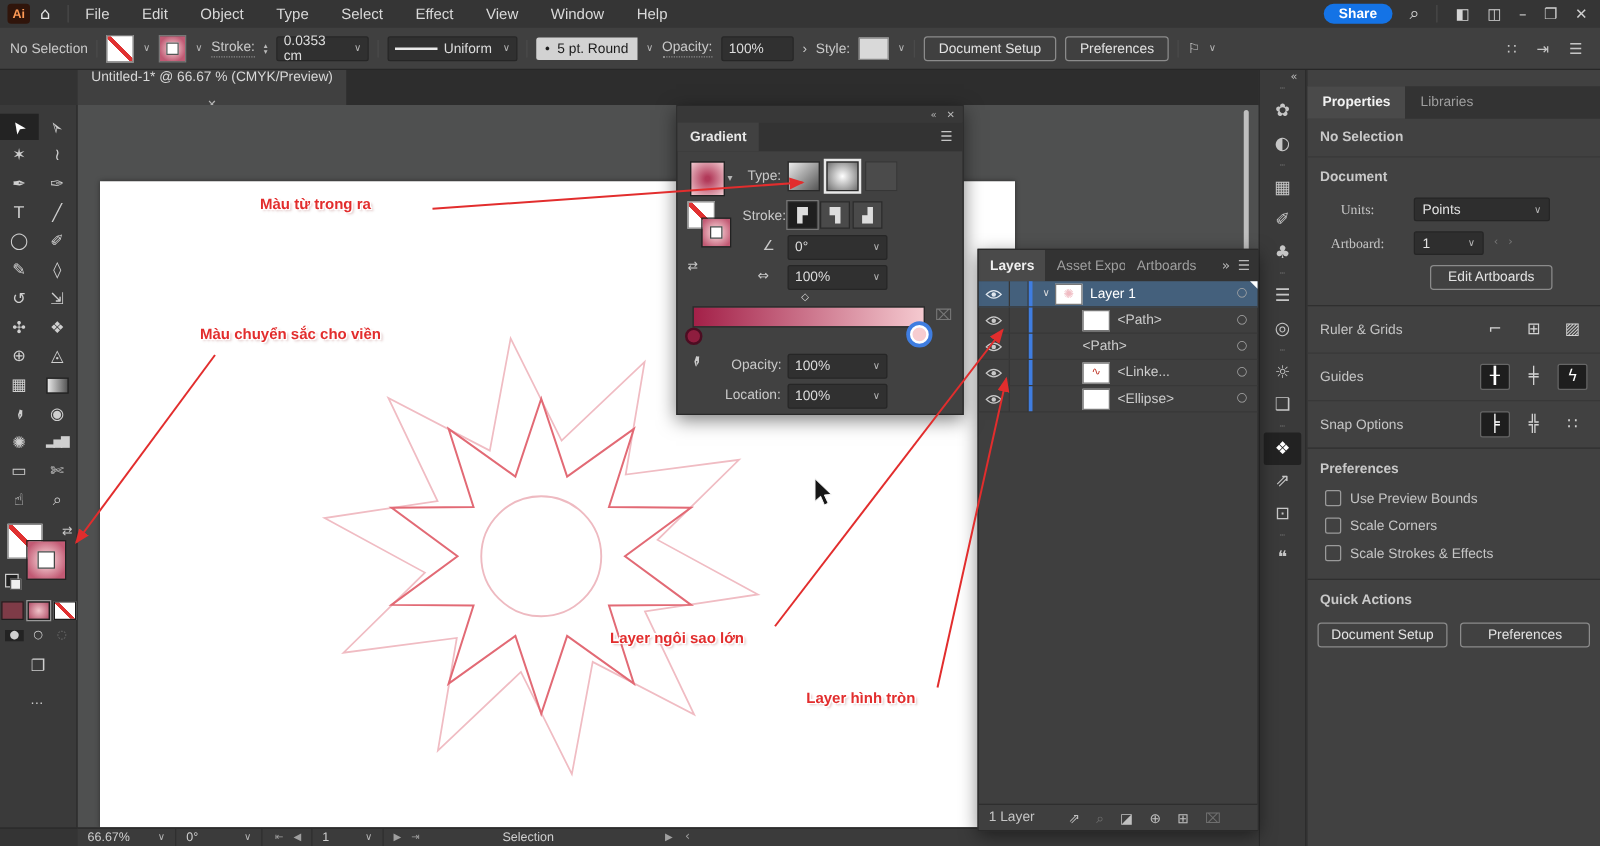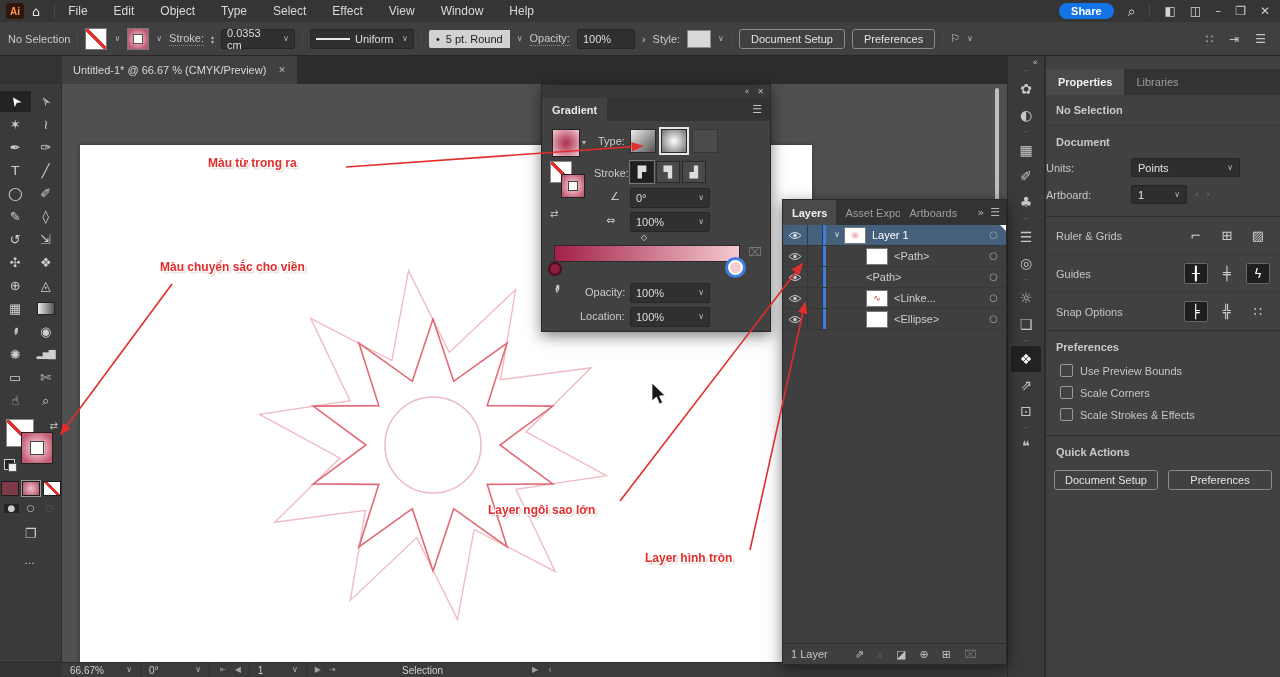--- a/index.html
+++ b/index.html
@@ -33,21 +33,21 @@
   .swatch-grad{width:20px;height:20px;border:1px solid #777;background:radial-gradient(circle,#f1c9ce 10%,#c05a74 75%);position:relative;}
   .swatch-grad .hole{position:absolute;left:5px;top:5px;width:8px;height:8px;background:#fff;border:1px solid #555;}
   .stepper{display:flex;flex-direction:column;font-size:6px;color:#bbb;line-height:5px;font-family:"DejaVu Sans",sans-serif;}
   .line-sw{width:34px;height:2px;background:#e9e9e9;}
   .brush-dd{background:#d2d2d2;color:#1b1b1b;height:18px;display:flex;align-items:center;padding:0 7px;gap:6px;border-radius:2px 0 0 2px;}
   .cb-btn{border:1px solid #8b8b8b;border-radius:3px;padding:3px 11px;color:#e3e3e3;background:transparent;}
   .style-sw{width:22px;height:16px;background:#d9d9d9;border:1px solid #888;}
   .cb-right{margin-left:auto;display:flex;align-items:center;gap:16px;padding-right:14px;color:#c5c5c5;font-size:12px;}
   
   .tabbar{left:62px;top:56px;width:945px;height:28px;background:#2d2d2d;border-bottom:1px solid #262626;display:flex;}
-  .doctab{background:#404040;height:28px;display:flex;align-items:center;padding:0 11px;gap:12px;color:#d8d8d8;font-size:11px;}
+  .doctab{background:#404040;height:28px;display:flex;align-items:center;padding:0 11px;gap:12px;color:#d8d8d8;font-size:11px;flex-direction:column;}
   .tab-close{color:#b5b5b5;font-size:9px;}
   .tl-corner{left:0;top:56px;width:62px;height:28px;background:#333;border-bottom:1px solid #262626;}
   
   .toolbar{left:0;top:84px;width:62px;height:578px;background:#3a3a3a;border-right:1px solid #2c2c2c;box-sizing:border-box;}
   .tools{display:grid;grid-template-columns:1fr 1fr;row-gap:2px;padding-top:7px;}
   .tool{height:21px;display:flex;align-items:center;justify-content:center;font-size:13px;color:#cfcfcf;
         font-family:"DejaVu Sans",sans-serif;}
   .tool.active{background:#232323;color:#fff;}
   .rotNW{display:inline-block;transform:rotate(-125deg);}
   .rot100{display:inline-block;transform:rotate(100deg);font-size:11px;}
@@ -143,21 +143,21 @@
   .dock-ico.active{background:#222;border-radius:2px;color:#fff;}
   
   .props{left:1045px;top:56px;width:235px;height:621px;background:#414141;box-sizing:border-box;border-left:1px solid #2e2e2e;}
   .pp-tabs{height:26px;display:flex;background:#333;margin-top:13px;}
   .pp-tab{padding:0 12px;display:flex;align-items:center;color:#9f9f9f;}
   .pp-tab.active{background:#4a4a4a;color:#f2f2f2;font-weight:bold;}
   .pp-sec{border-top:1px solid #383838;border-bottom:1px solid #2f2f2f;}
   .pp-noselect{padding:9px 10px;color:#c9c9c9;font-weight:bold;}
   .pp-h{padding:10px 10px 2px;color:#c9c9c9;font-weight:bold;}
   .prow{display:flex;align-items:center;margin:8px 0 0 0;}
-  .plabel{width:80px;text-align:left;margin-right:5px;color:#c5c5c5;}
+  .plabel{width:80px;text-align:center;margin-right:5px;color:#c5c5c5;font-family:Liberation Serif, serif;}
   .pdd{background:#2e2e2e;border:1px solid #252525;height:17px;display:flex;align-items:center;padding:0 6px;color:#e2e2e2;border-radius:2px;}
   .arr{color:#777;font-size:9px;margin-left:8px;}
   .pbtn{border:1px solid #8b8b8b;border-radius:3px;padding:3px 0;color:#e3e3e3;text-align:center;}
   .irow{display:flex;align-items:center;padding:8px 10px;}
   .irow .ilabel{flex:1;color:#c5c5c5;}
   .pico{width:24px;height:21px;display:flex;align-items:center;justify-content:center;color:#d2d2d2;font-size:13px;
         font-family:"DejaVu Sans",sans-serif;margin-left:7px;}
   .pico.active{background:#1e1e1e;border:1px solid #666;box-sizing:border-box;color:#fff;border-radius:2px;}
   .pinput{background:#2e2e2e;border:1px solid #252525;height:17px;display:flex;align-items:center;padding:0 6px;color:#e2e2e2;width:68px;border-radius:2px;}
   .chkrow{display:flex;align-items:center;gap:7px;margin:9px 0 0 14px;color:#c5c5c5;}
@@ -565,20 +565,23 @@
       </div>
       <div class="prow">
         <span class="plabel">Artboard:</span>
         <span class="pdd" style="width:42px">
           <span>1</span>
           <span class="chev icon" style="margin-left:auto">∨</span>
         </span>
         <span class="arr icon">‹</span>
         <span class="arr icon">›</span>
       </div>
+      <div class="prow">
+        <span class="pbtn" style="margin-left:98px;width:96px">Edit Artboards</span>
+      </div>
     </div>
     <div class="irow">
       <span class="ilabel">Ruler &amp; Grids</span>
       <span class="pico">⌐</span>
       <span class="pico">⊞</span>
       <span class="pico">▨</span>
     </div>
     <div class="irow" style="border-top:1px solid #383838">
       <span class="ilabel">Guides</span>
       <span class="pico active">╂</span>

